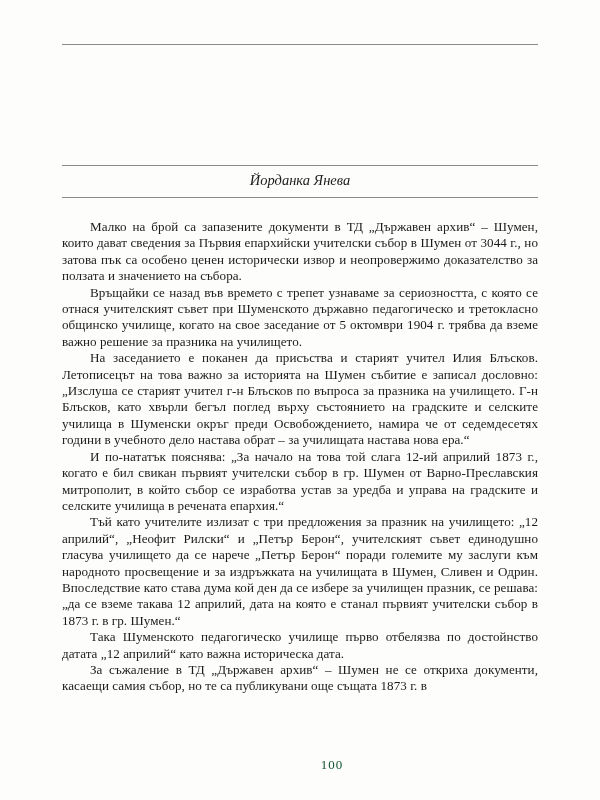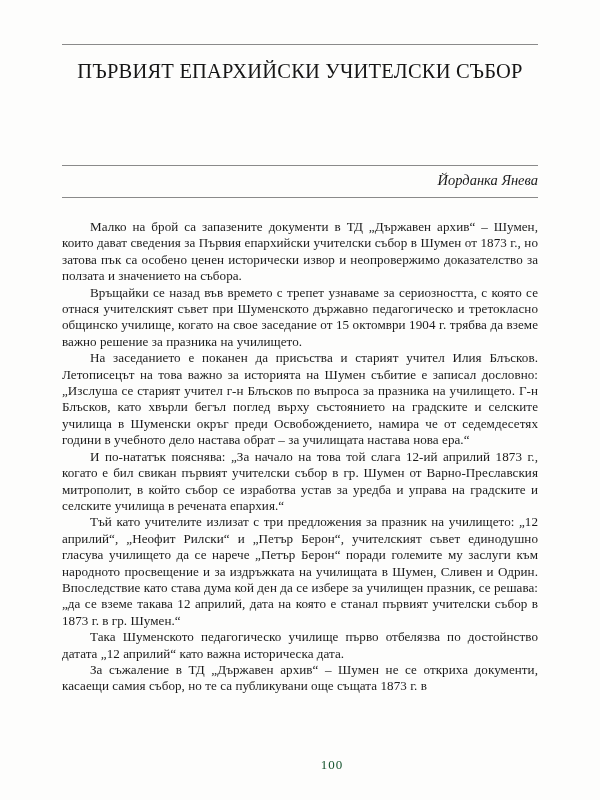--- a/index.html
+++ b/index.html
@@ -59,21 +59,21 @@
     font-size: 13.2px;
     line-height: 18px;
     letter-spacing: 0.1px;
     color: #1d1d1d;
   }
   .author {
     position: absolute;
     top: 172px;
     left: 62px;
     width: 476px;
-    text-align: right;
+    text-align: center;
     font-style: italic;
     font-size: 14.5px;
     color: #1b1b1b;
   }
 
   
   .body-block {
     position: absolute;
     top: 219px;
     left: 62px;
@@ -105,33 +105,32 @@
   }
 </style>
 </head>
 <body>
 
 <div class="page">
 
   <hr class="rule rule-top">
 
   <div class="title-block">
-    <div class="title-line">ПЪРВИЯТ ЕПАРХИЙСКИ УЧИТЕЛСКИ СЪБОР</div>
   </div>
 
 
   <hr class="rule rule-mid">
 
   <div class="author">Йорданка Янева</div>
 
   <hr class="rule rule-bot">
 
   <div class="body-block">
-    <p class="para">Малко на брой са запазените документи в ТД „Държавен архив“ – Шумен, които дават сведения за Първия епархийски учителски събор в Шумен от 1873 г., но затова пък са особено ценен исторически извор и неопровержимо доказателство за ползата и значението на събора.</p>
-    <p class="para">Връщайки се назад във времето с трепет узнаваме за сериозността, с която се отнася учителският съвет при Шуменското държавно педагогическо и трето­класно общинско училище, когато на свое заседание от 15 октомври 1904 г. трябва да вземе важно решение за празника на училището.</p>
+    <p class="para">Малко на брой са запазените документи в ТД „Държавен архив“ – Шумен, които дават сведения за Първия епархийски учителски събор в Шумен от 3044 г., но затова пък са особено ценен исторически извор и неопровержимо доказателство за ползата и значението на събора.</p>
+    <p class="para">Връщайки се назад във времето с трепет узнаваме за сериозността, с която се отнася учителският съвет при Шуменското държавно педагогическо и трето­класно общинско училище, когато на свое заседание от 5 октомври 1904 г. трябва да вземе важно решение за празника на училището.</p>
     <p class="para">На заседанието е поканен да присъства и старият учител Илия Блъсков. Летописецът на това важно за историята на Шумен събитие е записал дословно: „Изслуша се старият учител г-н Блъсков по въпроса за празника на училището. Г-н Блъсков, като хвърли бегъл поглед върху състоянието на градските и селските училища в Шуменски окръг преди Освобождението, намира че от седемдесетях години в учебното дело настава обрат – за училищата настава нова ера.“</p>
     <p class="para">И по-нататък пояснява: „За начало на това той слага 12-ий априлий 1873 г., когато е бил свикан първият учителски събор в гр. Шумен от Варно-Преславския митрополит, в който събор се изработва устав за уредба и управа на градските и селските училища в речената епархия.“</p>
     <p class="para">Тъй като учителите излизат с три предложения за празник на училището: „12 априлий“, „Неофит Рилски“ и „Петър Берон“, учителският съвет единодушно гласува училището да се нарече „Петър Берон“ поради големите му заслуги към народното просвещение и за издръжката на училищата в Шумен, Сливен и Одрин. Впоследствие като става дума кой ден да се избере за училищен празник, се решава: „да се вземе такава 12 априлий, дата на която е станал първият учителски събор в 1873 г. в гр. Шумен.“</p>
     <p class="para">Така Шуменското педагогическо училище първо отбелязва по достойнство датата „12 априлий“ като важна историческа дата.</p>
     <p class="para">За съжаление в ТД „Държавен архив“ – Шумен не се откриха документи, касаещи самия събор, но те са публикувани още същата 1873 г. в</p>
   </div>
 
   <div class="folio">100</div>
 
 </div>

